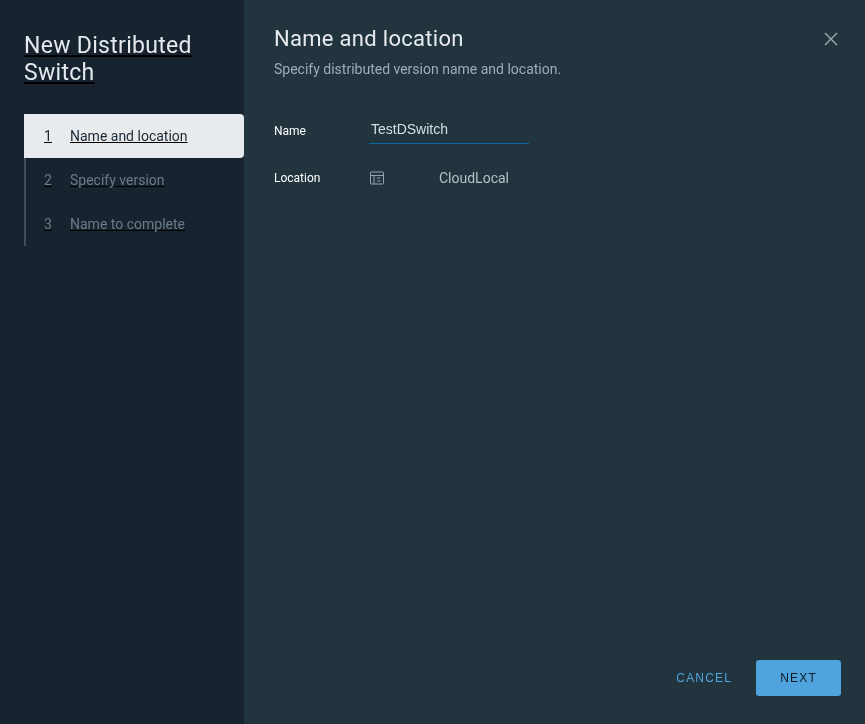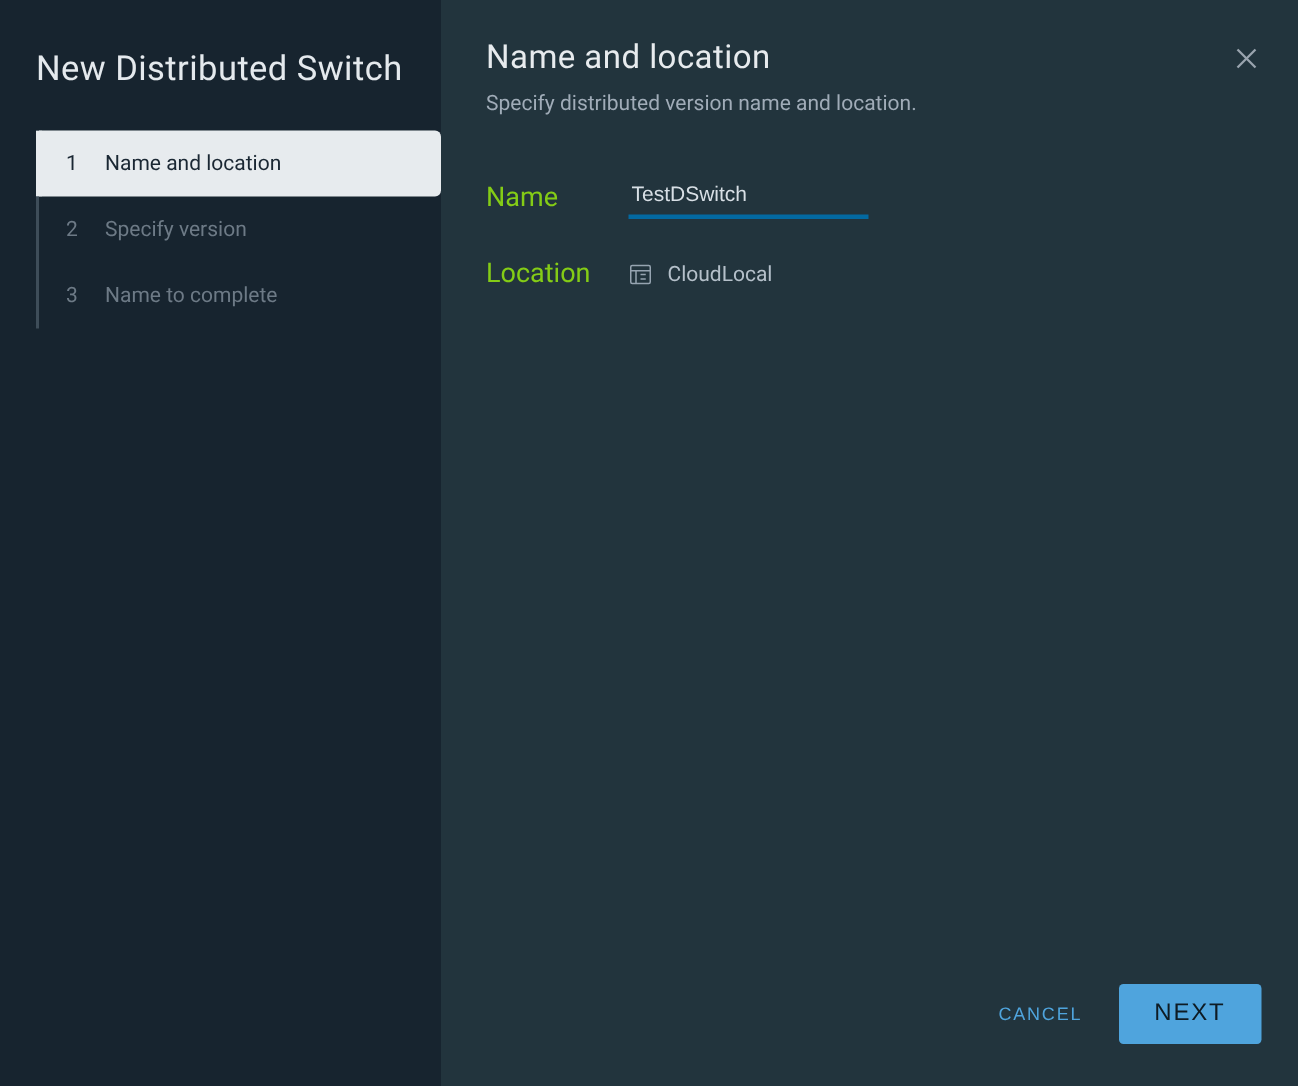--- a/index.html
+++ b/index.html
@@ -17,24 +17,25 @@
     }
     
     .wizard-container {
       display: flex;
       width: 100%;
       height: 100%;
       background: #17242f;
     }
     
     .sidebar {
-      width: 294px;
+      width: 244px;
       background: #17242f;
       padding: 24px 0 0 0;
       flex-shrink: 0;
+      text-decoration: underline;
     }
     
     .wizard-title {
       color: #e4e9ed;
       font-size: 23px;
       font-weight: 400;
       padding: 8px 0 28px 24px;
       letter-spacing: 0.3px;
     }
     
@@ -117,41 +118,42 @@
     }
     
     .form-row {
       display: flex;
       align-items: center;
       margin-bottom: 26px;
     }
     
     .form-label {
       width: 95px;
-      color: #84cc16;
-      font-size: 18px;
+      color: #ffffff;
+      font-size: 12px;
       flex-shrink: 0;
     }
     
     .form-input {
       background: transparent;
       border: none;
-      border-bottom: 3px solid #0369a1;
+      border-bottom: 1px solid #0369a1;
       color: #d8dfe5;
       font-size: 14px;
       padding: 4px 2px 6px 2px;
       width: 160px;
       outline: none;
     }
     
     .location-value {
       display: flex;
       align-items: flex-end;
       color: #b5c0ca;
       font-size: 14px;
+      gap: 44px;
     }
     
     .datacenter-icon {
       display: inline-flex;
       margin-right: 10px;
       color: #96a4b1;
     }
     
     .datacenter-icon svg {
       width: 16px;
@@ -178,21 +180,21 @@
       font-weight: 500;
       letter-spacing: 1.2px;
       cursor: pointer;
       padding: 8px 4px;
     }
     
     .next-button {
       background: #4fa4dd;
       border: none;
       color: #0e1b24;
-      font-size: 16px;
+      font-size: 12px;
       font-weight: 500;
       letter-spacing: 1.2px;
       cursor: pointer;
       padding: 11px 24px;
       border-radius: 3px;
     }
   </style>
 </head>
 <body>
 

